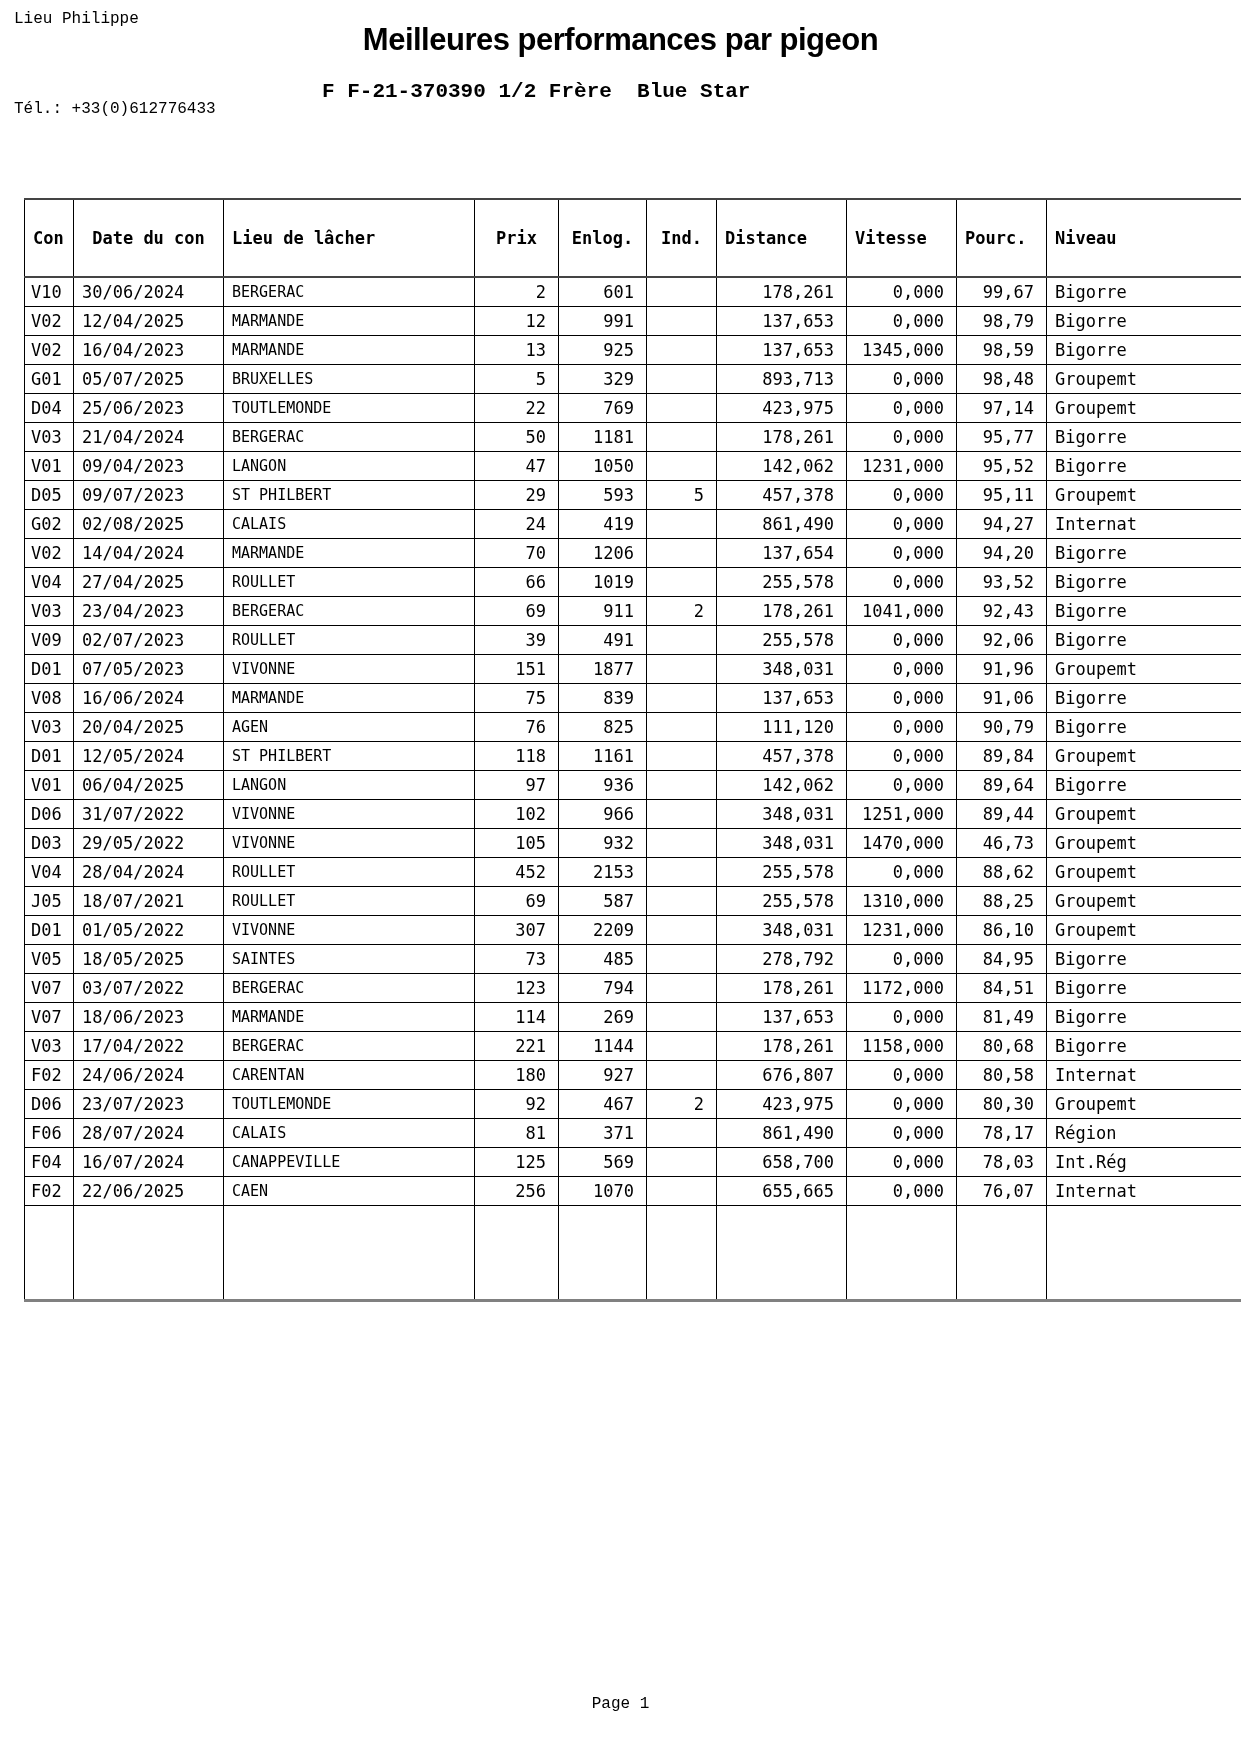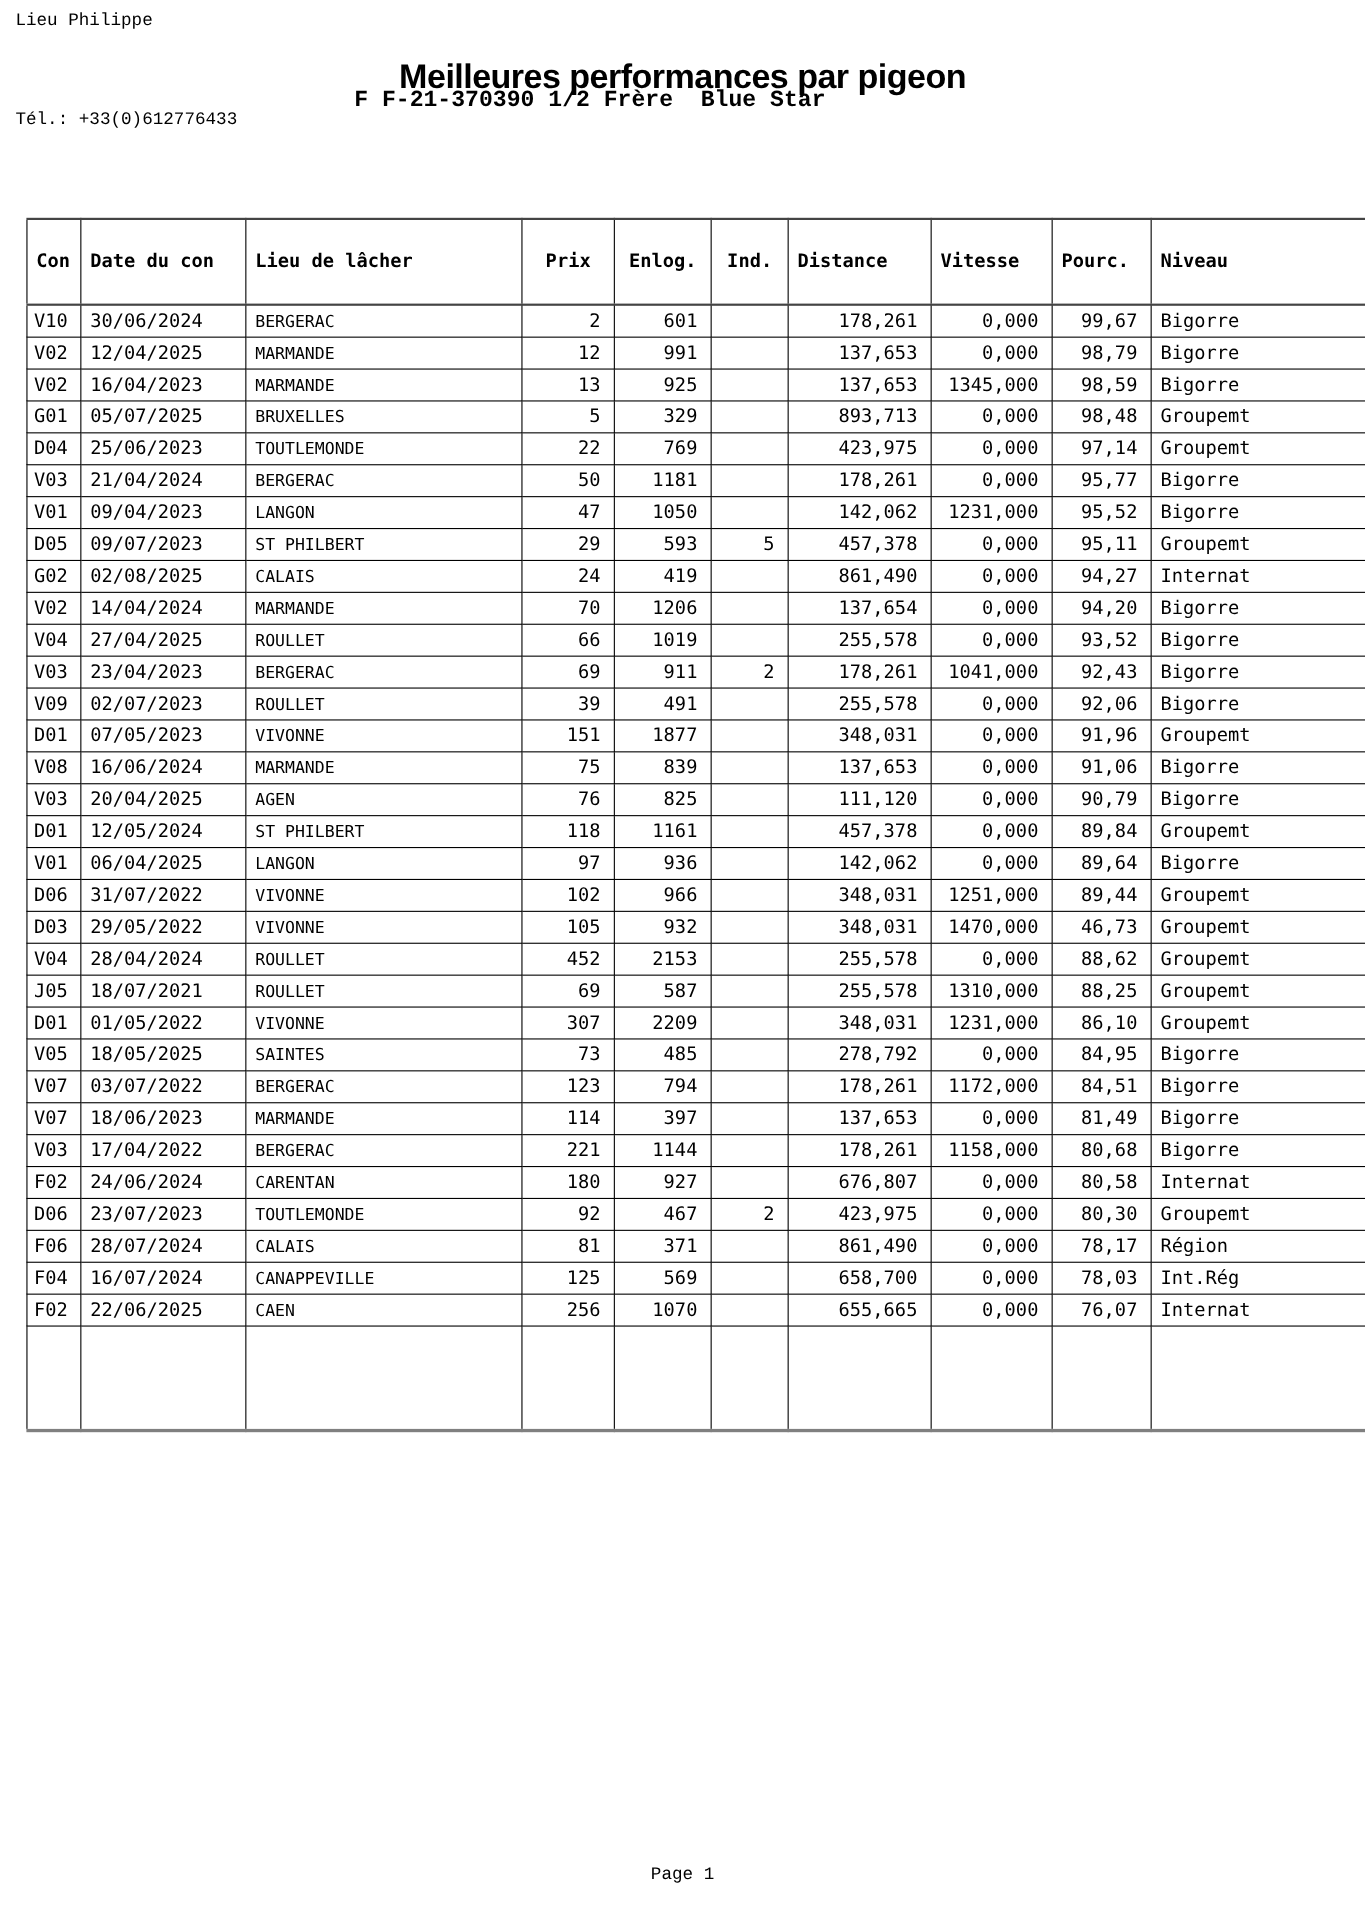--- a/index.html
+++ b/index.html
@@ -11,21 +11,21 @@
   }
   .owner {
     position: absolute; left: 14px; top: 10px;
     font-family: "Liberation Mono", monospace;
     font-size: 16px; white-space: pre;
   }
   .report-title {
     position: absolute; left: 0; right: 0; top: 22px;
     text-align: center;
     font-family: "Liberation Sans", sans-serif;
-    font-weight: bold; font-size: 31px; letter-spacing: -0.5px; margin-top: 30px;
+    font-weight: bold; font-size: 31px; letter-spacing: -0.5px;
   }
   .phone {
     position: absolute; left: 14px; top: 100px;
     font-family: "Liberation Mono", monospace;
     font-size: 16px; white-space: pre;
   }
   .pigeon-id {
     position: absolute; left: 322px; top: 80px;
     font-family: "Liberation Mono", monospace;
     font-weight: bold; font-size: 21px; white-space: pre;
@@ -81,21 +81,21 @@
       <col style="width: 88px;">
       <col style="width: 70px;">
       <col style="width: 130px;">
       <col style="width: 110px;">
       <col style="width: 90px;">
       <col style="width: 211px;">
     </colgroup>
   <thead>
     <tr>
         <th style="text-align: left;">Con</th>
-        <th style="text-align: left;">Date du con</th>
+        <th style="text-align: center;">Date du con</th>
         <th style="text-align: left;">Lieu de lâcher</th>
         <th style="text-align: center;">Prix</th>
         <th style="text-align: center; margin-left: 47px;">Enlog.</th>
         <th style="text-align: center;">Ind.</th>
         <th style="text-align: left;">Distance</th>
         <th style="text-align: left;">Vitesse</th>
         <th style="text-align: left;">Pourc.</th>
         <th style="text-align: left;">Niveau</th>
       </tr>
   </thead>
@@ -398,21 +398,21 @@
         <td class="col-distance a-right">178,261</td>
         <td class="col-vitesse a-right">1172,000</td>
         <td class="col-pourc a-right">84,51</td>
         <td class="col-niveau a-left">Bigorre</td>
       </tr>
       <tr>
         <td class="col-con a-left">V07</td>
         <td class="col-date a-left">18/06/2023</td>
         <td class="col-lieu a-left">MARMANDE</td>
         <td class="col-prix a-right">114</td>
-        <td class="col-enlog a-right">397</td>
+        <td class="col-enlog a-right">269</td>
         <td class="col-ind a-right"></td>
         <td class="col-distance a-right">137,653</td>
         <td class="col-vitesse a-right">0,000</td>
         <td class="col-pourc a-right">81,49</td>
         <td class="col-niveau a-left">Bigorre</td>
       </tr>
       <tr>
         <td class="col-con a-left">V03</td>
         <td class="col-date a-left">17/04/2022</td>
         <td class="col-lieu a-left">BERGERAC</td>

